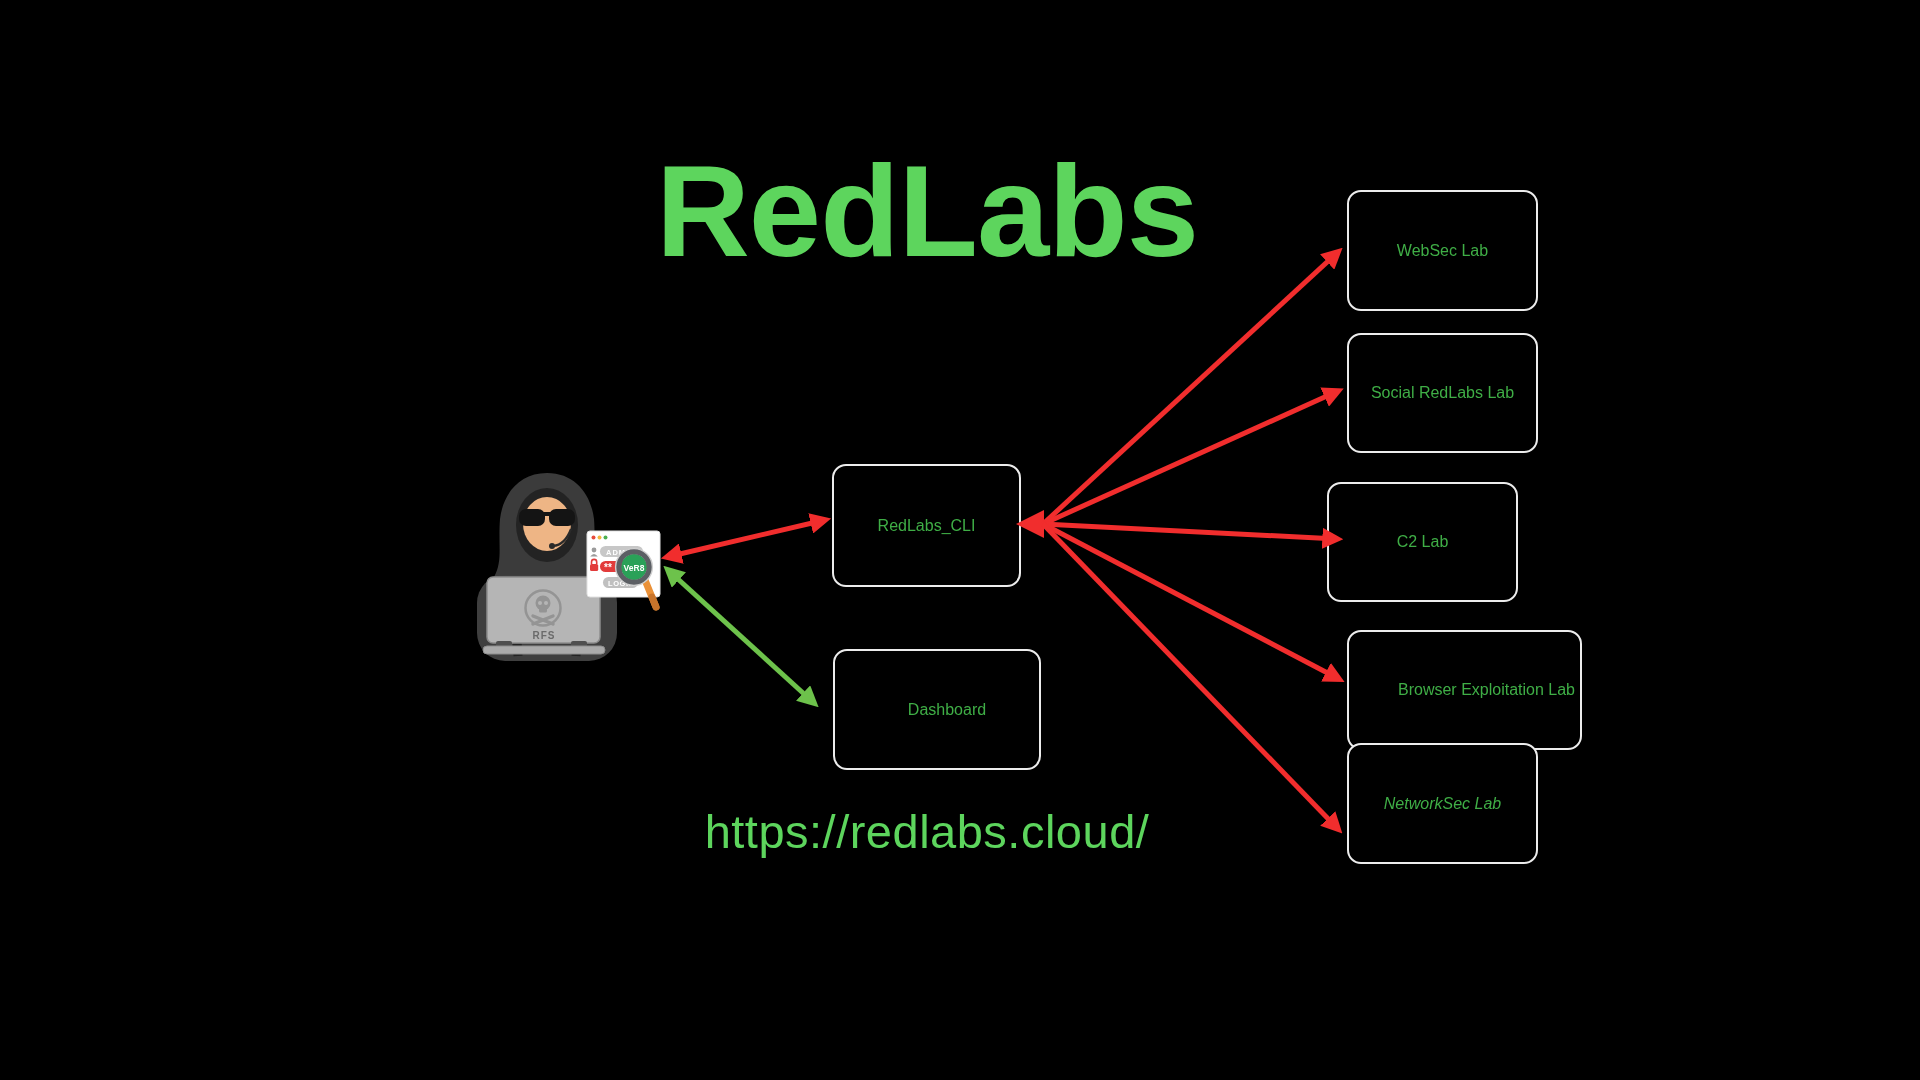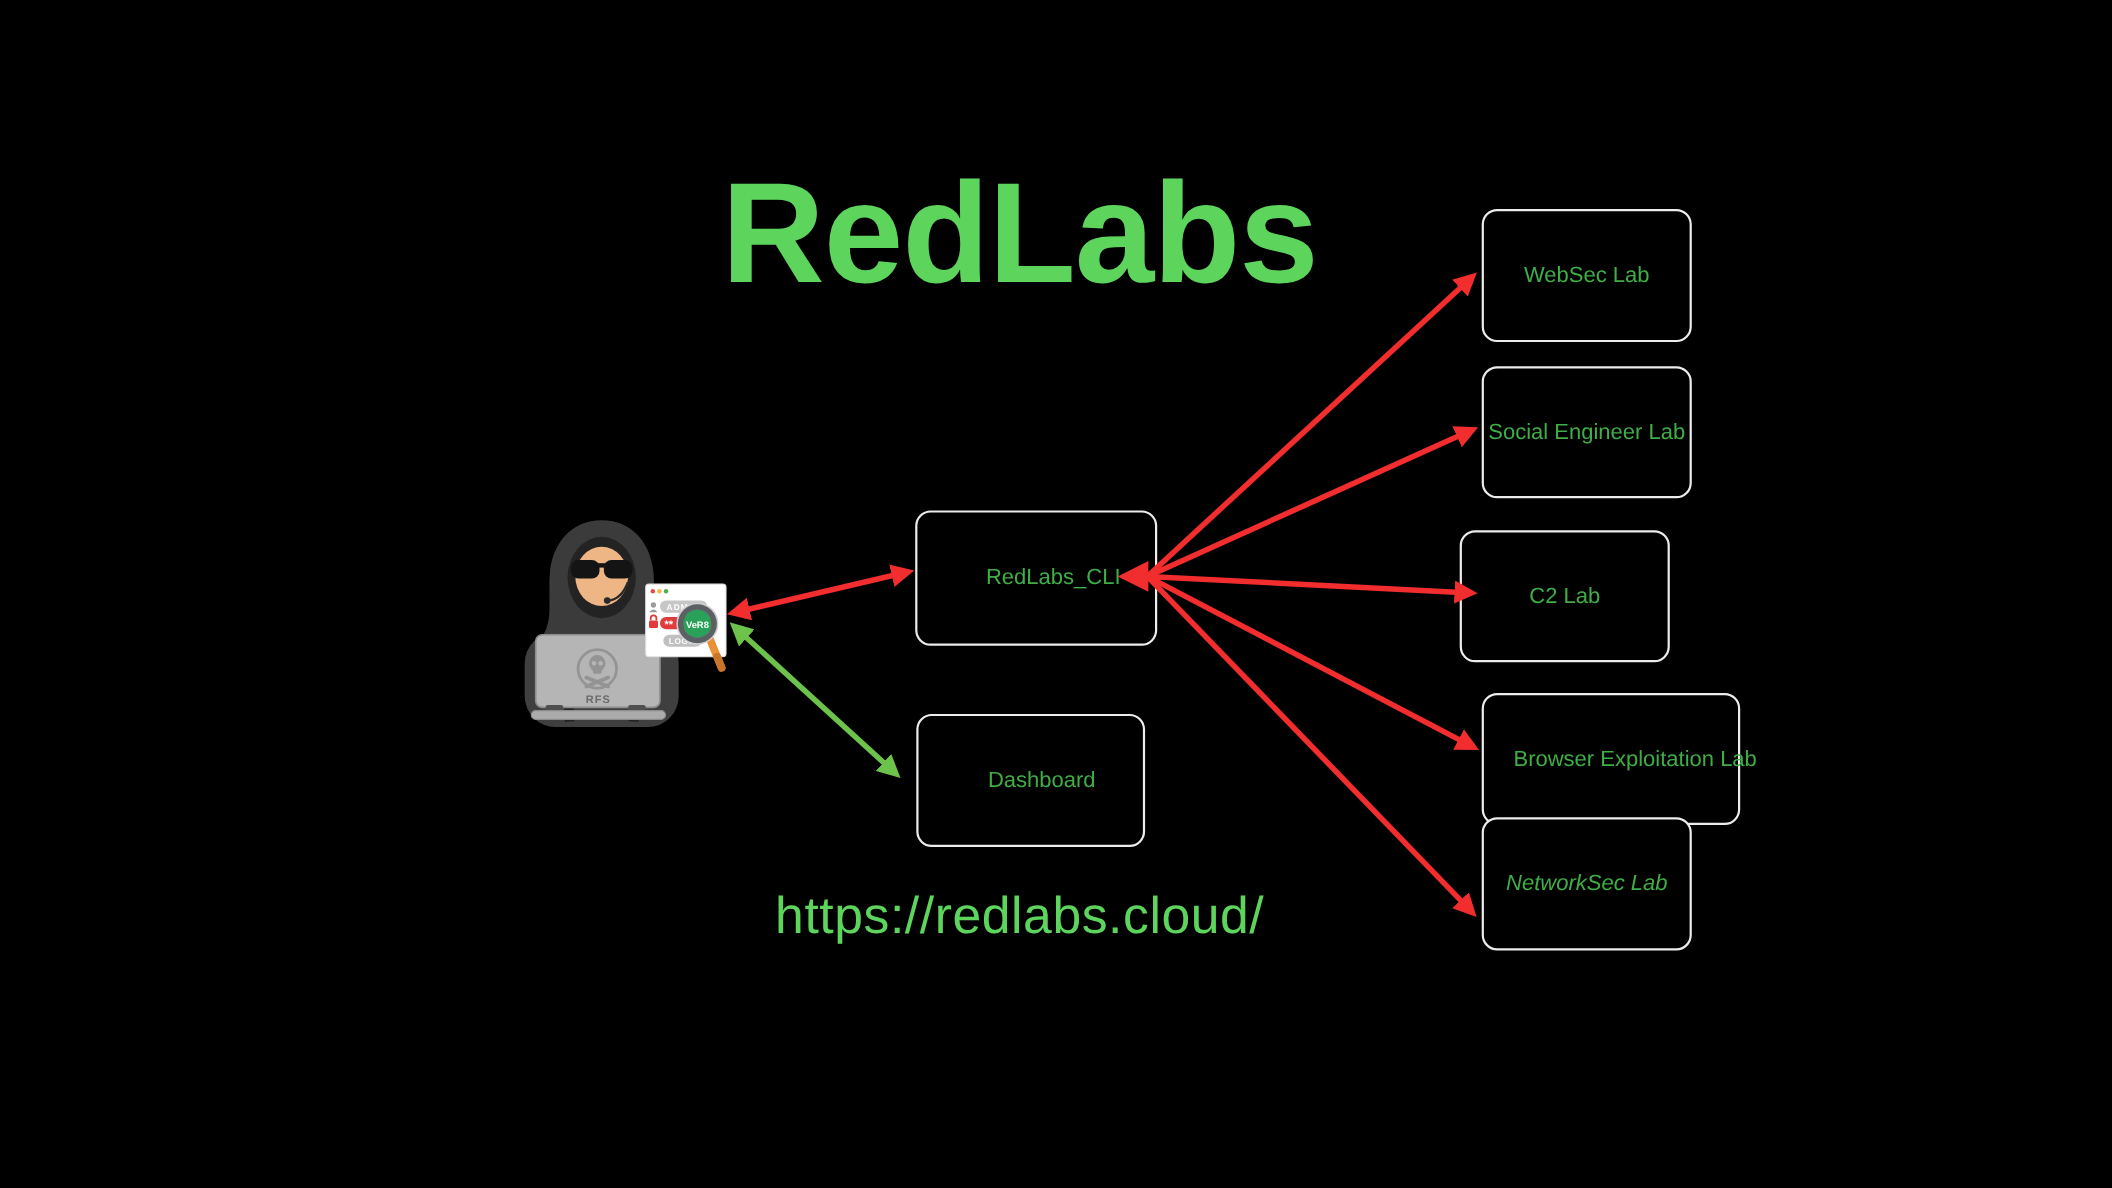--- a/index.html
+++ b/index.html
@@ -13,23 +13,23 @@
     color:var(--title_green,#5dd55d);
   }
   .url{
     position:absolute;left:480px;top:804px;width:800px;text-align:center;
     font-size:47px;font-weight:400;letter-spacing:.5px;
     color:var(--title_green,#5dd55d);
   }
   .node{
     position:absolute;border:2px solid var(--box_border,#ececec);border-radius:14px;
     background:#000;display:flex;align-items:center;justify-content:center;
-    color:var(--label_green,#3fae46);font-size:20px;white-space:nowrap;
+    color:var(--label_green,#3fae46);font-size:16px;white-space:nowrap;
   }
-  .node-cli{left:785px;top:464px;width:185px;height:119px;padding-left:31px;}
+  .node-cli{left:785px;top:464px;width:185px;height:119px;}
   .node-dashboard{left:786px;top:649px;width:184px;height:117px;padding-left:20px;}
   .node-websec{left:1300px;top:190px;width:187px;height:117px;}
   .node-social{left:1300px;top:333px;width:187px;height:116px;}
   .node-c2{left:1280px;top:482px;width:187px;height:116px;}
   .node-browser{left:1300px;top:630px;width:187px;height:116px;padding-left:44px;}
   .node-networksec{left:1300px;top:743px;width:187px;height:117px;font-style:italic;}
   svg.layer{position:absolute;left:0;top:0;}
   .red-line{stroke:var(--arrow_red,#f12d2d);stroke-width:5;fill:none;}
   .green-line{stroke:var(--arrow_green,#6dc24b);stroke-width:5;fill:none;}
   .red-fill{fill:var(--arrow_red,#f12d2d);}
@@ -113,21 +113,21 @@
   <div class="node node-cli">
     <span>RedLabs_CLI</span>
   </div>
   <div class="node node-dashboard">
     <span>Dashboard</span>
   </div>
   <div class="node node-websec">
     <span>WebSec Lab</span>
   </div>
   <div class="node node-social">
-    <span>Social Engineer Lab</span>
+    <span>Social RedLabs Lab</span>
   </div>
   <div class="node node-c2">
     <span>C2 Lab</span>
   </div>
   <div class="node node-browser">
     <span>Browser Exploitation Lab</span>
   </div>
   <div class="node node-networksec">
     <span>NetworkSec Lab</span>
   </div>

